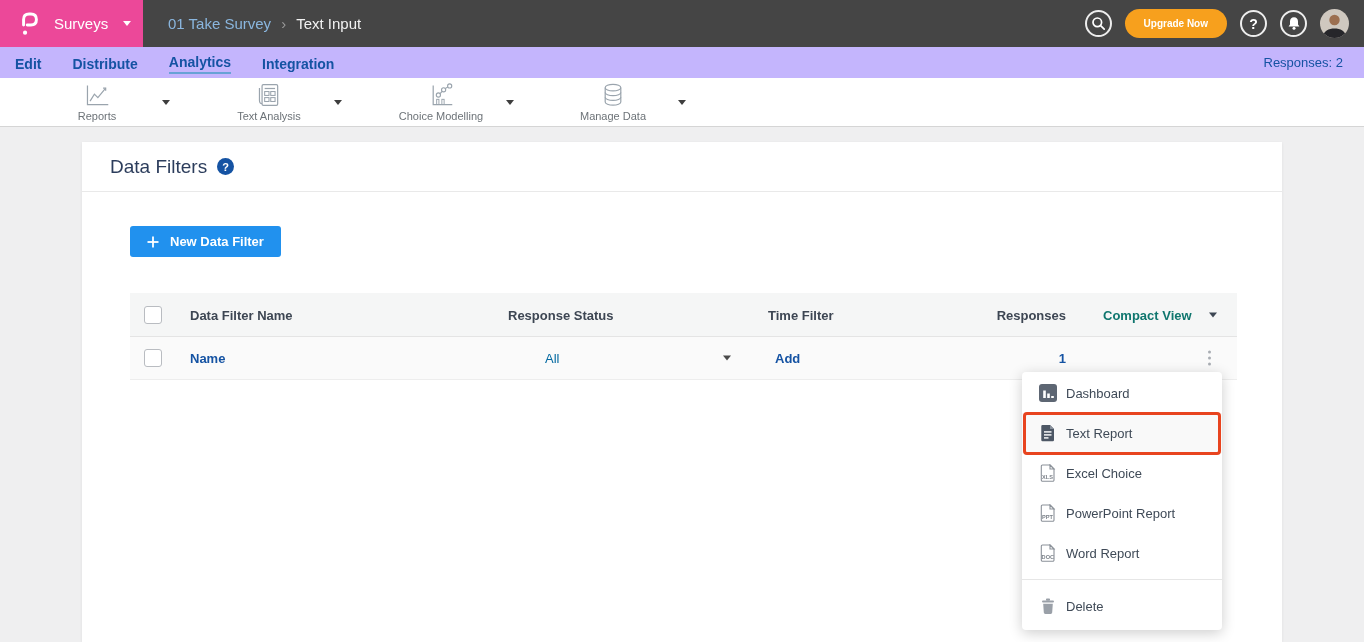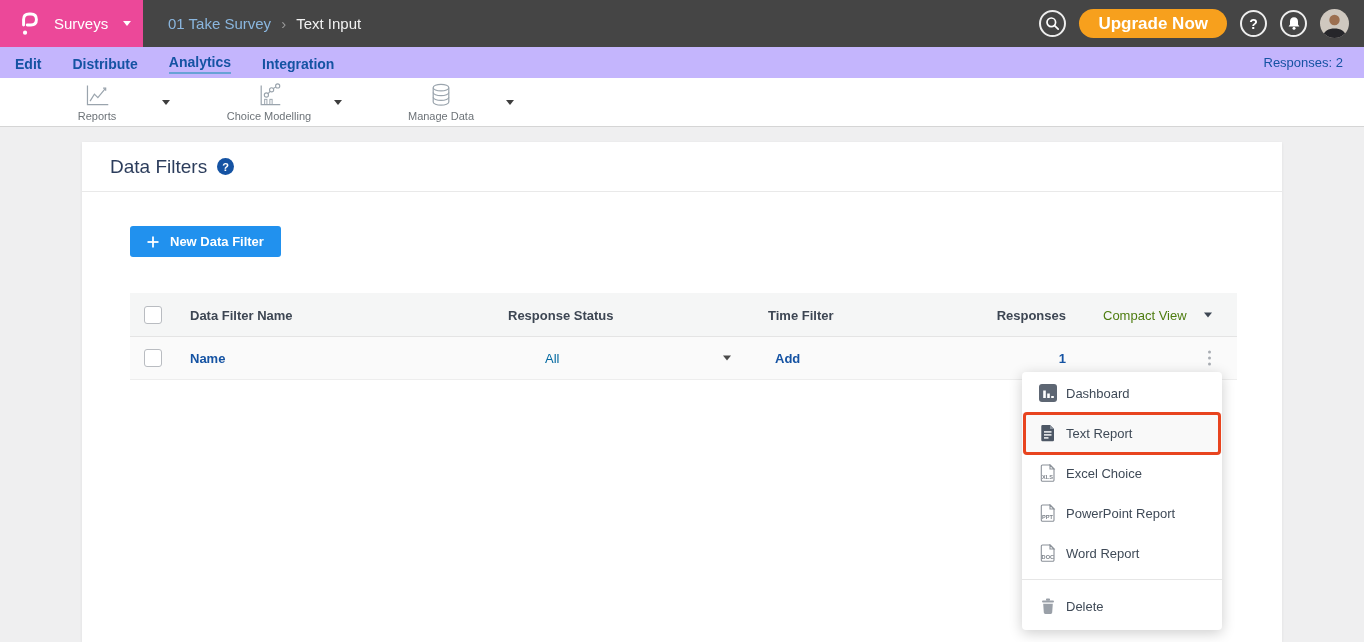--- a/index.html
+++ b/index.html
@@ -11,21 +11,21 @@
   .logo-box { width:143px; height:47px; background:#ec4899; display:flex; align-items:center; padding-left:19px; gap:13px; cursor:pointer; }
   .logo-box .product { color:#fff; font-size:15px; }
   .caret { width:0; height:0; border-left:4px solid transparent; border-right:4px solid transparent; border-top:5px solid currentColor; display:inline-block; }
   .logo-box .caret { color:#fff; margin-left:2px; }
   .breadcrumb { display:flex; align-items:center; gap:10px; margin-left:25px; font-size:15px; }
   .bc-parent { color:#8ab6de; cursor:pointer; }
   .bc-sep { color:#9a9a9a; font-size:15px; }
   .bc-current { color:#f2f2f2; }
   .topbar-right { margin-left:auto; display:flex; align-items:center; gap:13px; margin-right:15px; }
   .circle-btn { width:27px; height:27px; border:2px solid #ededed; border-radius:50%; display:flex; align-items:center; justify-content:center; color:#fff; font-size:14px; font-weight:bold; cursor:pointer; }
-  .upgrade-btn { height:29px; padding:0 19px; background:#f7a01d; border:none; border-radius:15px; color:#fff; font-size:17px; font-weight:bold; display:flex; align-items:center; cursor:pointer; font-family:inherit; }
+  .upgrade-btn { height:29px; padding:0 19px; background:#f7a01d; border:none; border-radius:15px; color:#fff; font-size:10px; font-weight:bold; display:flex; align-items:center; cursor:pointer; font-family:inherit; }
   .avatar { width:29px; height:29px; border-radius:50%; overflow:hidden; cursor:pointer; }
 
   
   .tabs-row { position:absolute; top:47px; left:0; right:0; height:31px; background:#c4b5fd; display:flex; align-items:center; padding:0 21px 0 15px; }
   .tab { font-size:14px; font-weight:bold; color:#1553a3; margin-right:31px; cursor:pointer; padding-top:2px; }
   .tab.active { border-bottom:2px solid #67a2d6; padding-bottom:2px; }
   .responses-count { margin-left:auto; color:#1553a3; font-size:13px; }
 
   
   .toolbar { position:absolute; top:78px; left:0; right:0; height:49px; background:#fff; border-bottom:1px solid #d5d5d5; display:flex; padding-left:11px; }
@@ -52,21 +52,21 @@
   .c-check { left:14px; }
   .c-name { left:60px; }
   .link { color:#1553a3; font-weight:bold; cursor:pointer; }
   .c-status-h { left:378px; }
   .c-status { left:415px; width:186px; display:flex; align-items:center; justify-content:space-between; color:#0369a1; cursor:pointer; }
   .c-status .caret { color:#4a4a4a; }
   .c-time-h { left:638px; }
   .c-time { left:645px; }
   .c-resp-h { left:820px; width:116px; text-align:right; }
   .c-resp { left:820px; width:116px; text-align:right; color:#1553a3; font-weight:bold; }
-  .c-view { left:973px; display:flex; align-items:center; gap:17px; color:#4d7c0f; font-weight:normal; cursor:pointer; }
+  .c-view { left:973px; display:flex; align-items:center; gap:17px; color:#0f766e; font-weight:bold; cursor:pointer; }
   .c-view .caret { color:#3d4653; }
   .c-kebab { left:1072px; display:flex; flex-direction:column; gap:3px; padding:4px 6px; cursor:pointer; }
   .c-kebab i { width:3px; height:3px; border-radius:50%; background:#a9adb3; }
 
   
   .context-menu { position:absolute; left:1022px; top:372px; width:200px; background:#fff; border-radius:4px; box-shadow:0 3px 14px rgba(0,0,0,0.20); padding:1px 0 4px; }
   .menu-item { height:40px; display:flex; align-items:center; padding-left:17px; gap:9px; font-size:13px; color:#3f4a57; cursor:pointer; }
   .menu-item.highlighted { background:#f9f9f9; }
   .menu-divider { height:1px; background:#e6e6e6; margin:6px 0; }
   .red-box { position:absolute; left:1px; right:1px; top:40px; height:43px; border:3px solid #e8441f; border-radius:4px; pointer-events:none; }
@@ -133,20 +133,35 @@
           <path d="M6 4 V26 H30" fill="none" stroke="#9aa4ad" stroke-width="1.4"></path>
           <path d="M9 22 L14 14 L18 18 L27 7" fill="none" stroke="#9aa4ad" stroke-width="1.4"></path>
           <path d="M24 7 H27 V10" fill="none" stroke="#9aa4ad" stroke-width="1.4"></path>
         </svg>
         <span class="tool-label">Reports</span>
       </div>
       <span class="caret tool-caret"></span>
     </div>
 
 
+    <div class="tool-item">
+      <div class="tool-center">
+        <svg width="34" height="26" viewBox="0 0 34 30">
+          <rect x="9" y="3" width="18" height="24" rx="1.5" fill="none" stroke="#9aa4ad" stroke-width="1.4"></rect>
+          <path d="M9 25 Q6 25 6 21 V7" fill="none" stroke="#9aa4ad" stroke-width="1.4"></path>
+          <line x1="12" y1="7.5" x2="24" y2="7.5" stroke="#9aa4ad" stroke-width="1.4"></line>
+          <rect x="12" y="11" width="5" height="4.5" fill="none" stroke="#9aa4ad" stroke-width="1.2"></rect>
+          <rect x="19" y="11" width="5" height="4.5" fill="none" stroke="#9aa4ad" stroke-width="1.2"></rect>
+          <rect x="12" y="18" width="5" height="4.5" fill="none" stroke="#9aa4ad" stroke-width="1.2"></rect>
+          <rect x="19" y="18" width="5" height="4.5" fill="none" stroke="#9aa4ad" stroke-width="1.2"></rect>
+        </svg>
+        <span class="tool-label">Text Analysis</span>
+      </div>
+      <span class="caret tool-caret"></span>
+    </div>
 
     <div class="tool-item">
       <div class="tool-center">
         <svg width="34" height="26" viewBox="0 0 34 30">
           <path d="M8 4 V26 H30" fill="none" stroke="#9aa4ad" stroke-width="1.4"></path>
           <rect x="12" y="20" width="2.6" height="6" fill="none" stroke="#9aa4ad" stroke-width="1.1"></rect>
           <rect x="18" y="20" width="2.6" height="6" fill="none" stroke="#9aa4ad" stroke-width="1.1"></rect>
           <circle cx="14" cy="15" r="2.4" fill="none" stroke="#9aa4ad" stroke-width="1.3"></circle>
           <circle cx="20" cy="9" r="2.4" fill="none" stroke="#9aa4ad" stroke-width="1.3"></circle>
           <circle cx="27" cy="4.5" r="2.4" fill="none" stroke="#9aa4ad" stroke-width="1.3"></circle>

